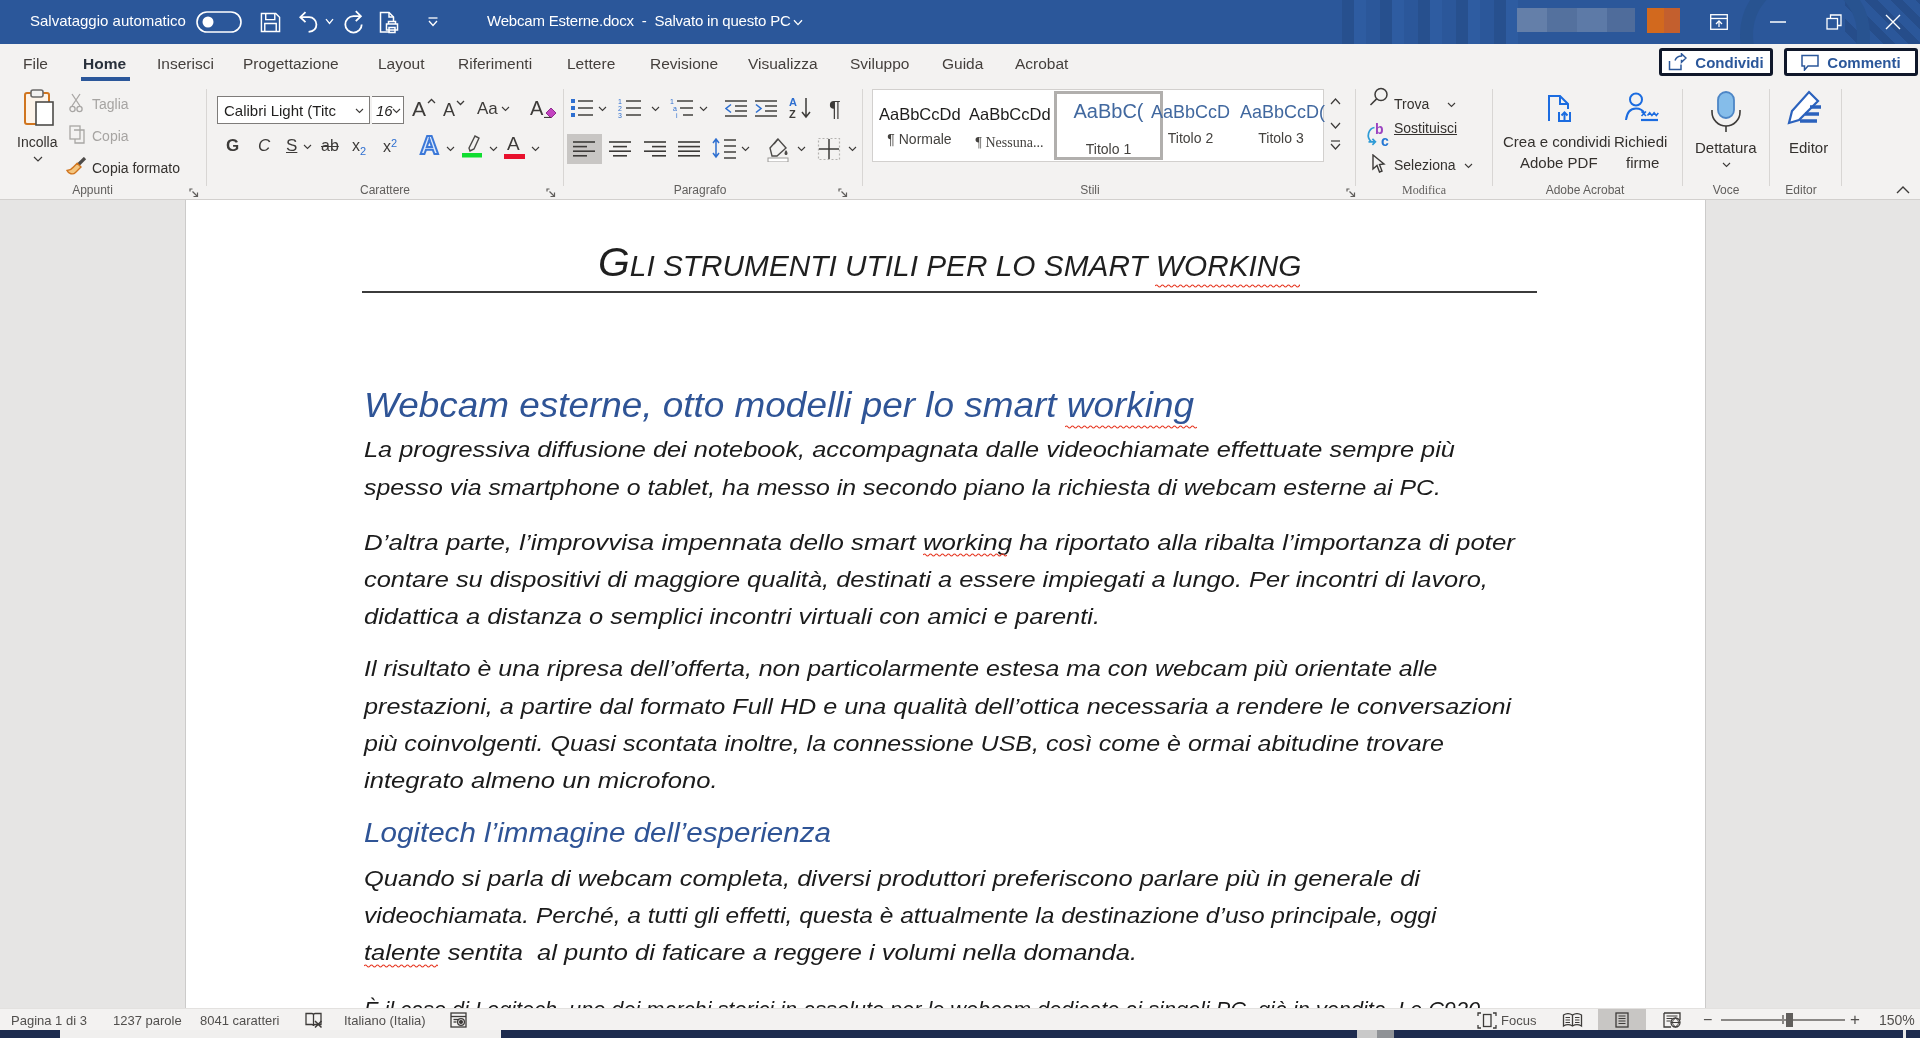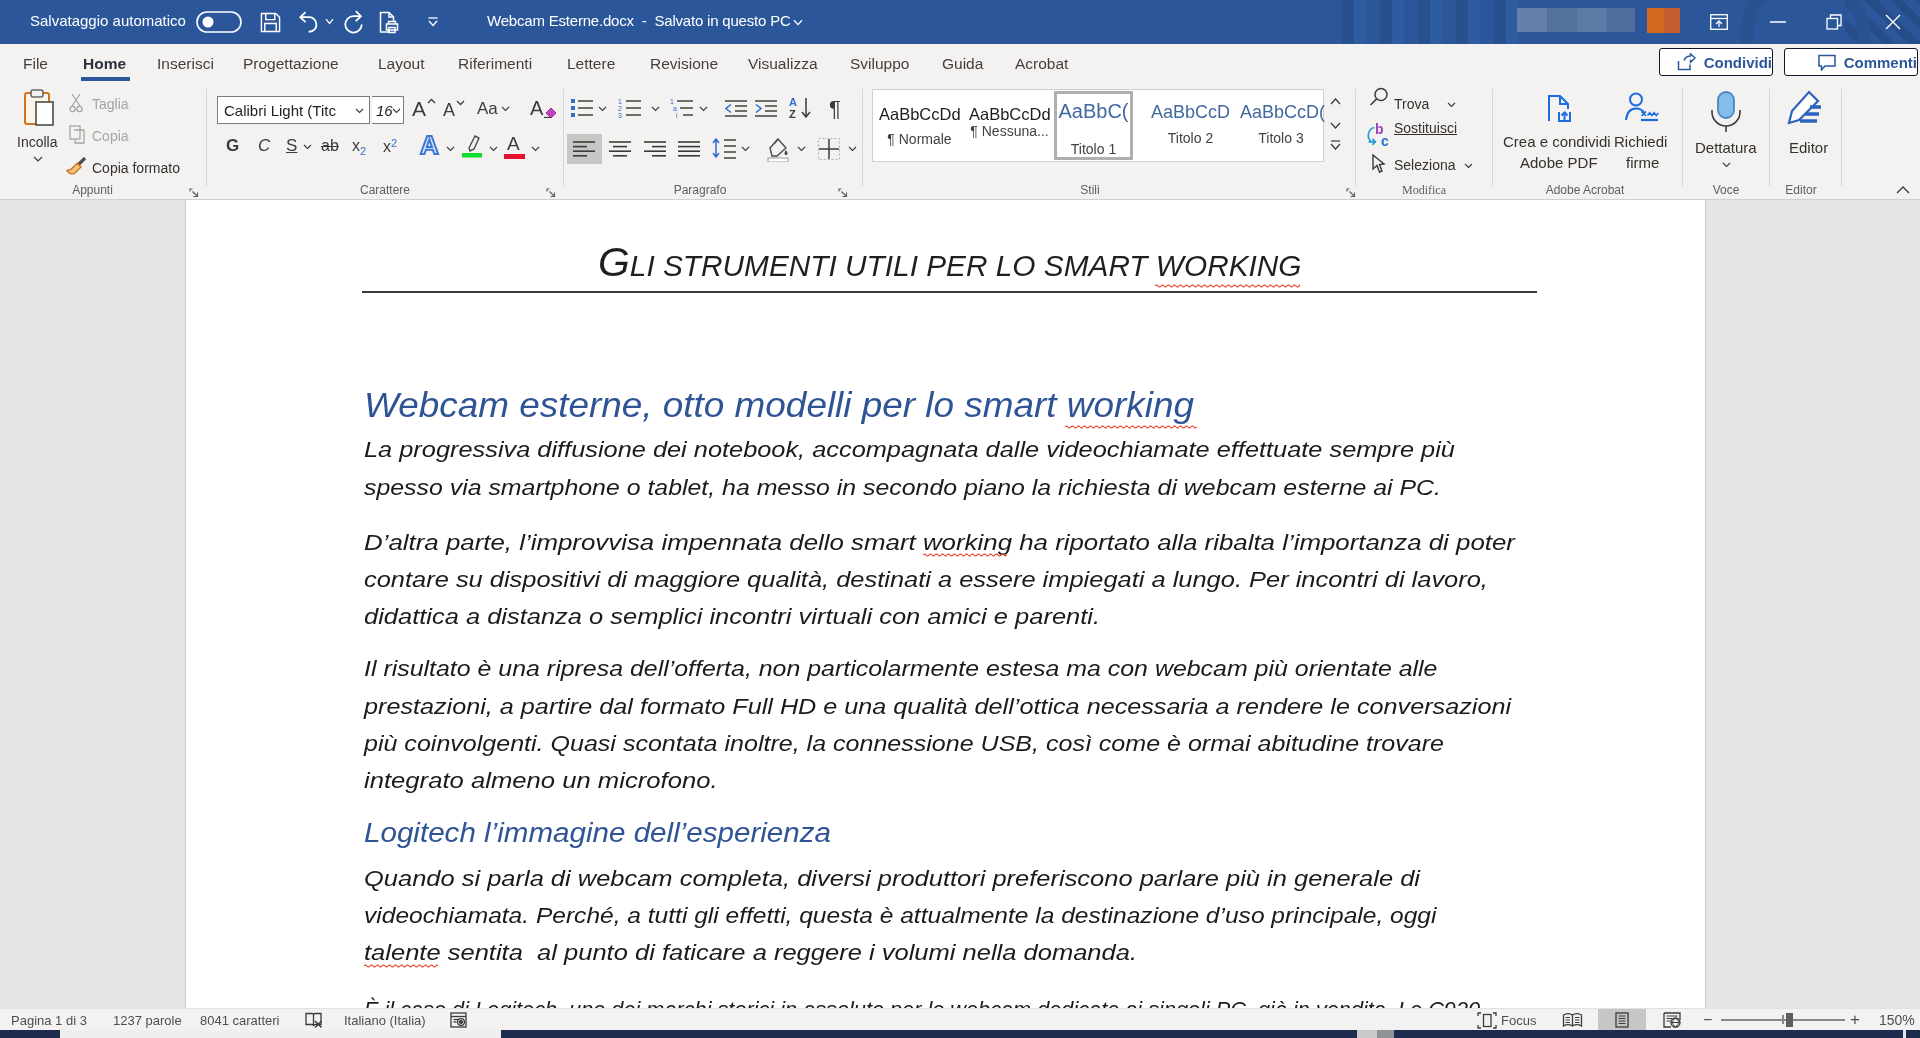--- a/index.html
+++ b/index.html
@@ -9,21 +9,21 @@
 
 
 #titlebar { position:absolute; left:0; top:0; width:1920px; height:44px; background:#2b579a; }
 #titlebar .t { position:absolute; font-size:15px; color:#ffffff; white-space:nowrap; }
 
 
 #tabrow { position:absolute; left:0; top:44px; width:1920px; height:40px; background:#f3f2f1; }
 .tab { position:absolute; top:2px; height:36px; line-height:36px; font-size:15.5px; color:#443f3c; }
 .tab.sel { color:#29303b; font-weight:bold; }
 #home-underline { position:absolute; left:81px; top:33px; width:49px; height:3.5px; background:#2b579a; }
-.topbtn { position:absolute; top:4px; height:28px; background:#fff; border:1px solid #0f172a; border-radius:3px; font-size:15px; font-weight:bold; color:#2b579a; display:flex; align-items:center; justify-content:flex-end; gap:8px; }
+.topbtn { position:absolute; top:4px; height:28px; background:#fff; border:3px solid #0f172a; border-radius:3px; font-size:15px; font-weight:bold; color:#2b579a; display:flex; align-items:center; justify-content:center; gap:8px; }
 
 
 #ribbon { position:absolute; left:0; top:84px; width:1920px; height:116px; background:#f3f2f1; border-bottom:1px solid #d2d0ce; }
 .gsep { position:absolute; top:5px; height:97px; width:1px; background:#d8d6d4; }
 .glabel { position:absolute; top:99px; font-size:12px; color:#605e5c; text-align:center; white-space:nowrap; }
 .rt { position:absolute; font-size:14px; color:#34312e; white-space:nowrap; }
 .rt.dis { color:#a6a4a2; }
 .glyph { position:absolute; color:#3d3b39; white-space:nowrap; }
 
 
@@ -380,23 +380,23 @@
     </svg>
     <div class="gsep" style="left:862px;"></div>
 
     <div id="stylegal">
       <div class="chip" style="left:6px; width:81px;">
           <div class="sty1" style="margin-top:16px;">AaBbCcDd</div>
           <div class="sty2" style="margin-top:8px;">¶ Normale</div>
         </div>
       <div class="chip" style="left:96px; width:81px;">
           <div class="sty1" style="margin-top:16px;">AaBbCcDd</div>
-          <div class="sty2" style="margin-top:0;">¶ Nessuna...</div>
+          <div class="sty2" style="margin-top:12px;font-family:Liberation Serif, serif;">¶ Nessuna...</div>
         </div>
-      <div class="chip" style="left:181px; width:79px; top:1px; height:69px; border:3px solid #b1afad;">
+      <div class="chip" style="left:181px; width:109px; top:1px; height:69px; border:3px solid #b1afad;">
           <div class="sty1 blu" style="margin-top:7px; font-size:20px; line-height:20px;">AaBbC(</div>
           <div class="sty2" style="margin-top:20px;">Titolo 1</div>
         </div>
       <div class="chip" style="left:277px; width:81px;">
           <div class="sty1 blu" style="margin-top:13px; font-size:18px; line-height:18px;">AaBbCcD</div>
           <div class="sty2" style="margin-top:9px;">Titolo 2</div>
         </div>
       <div class="chip" style="left:367px; width:82px;">
           <div class="sty1 blu" style="margin-top:13px; font-size:18px; line-height:18px;">AaBbCcD(</div>
           <div class="sty2" style="margin-top:9px;">Titolo 3</div>

